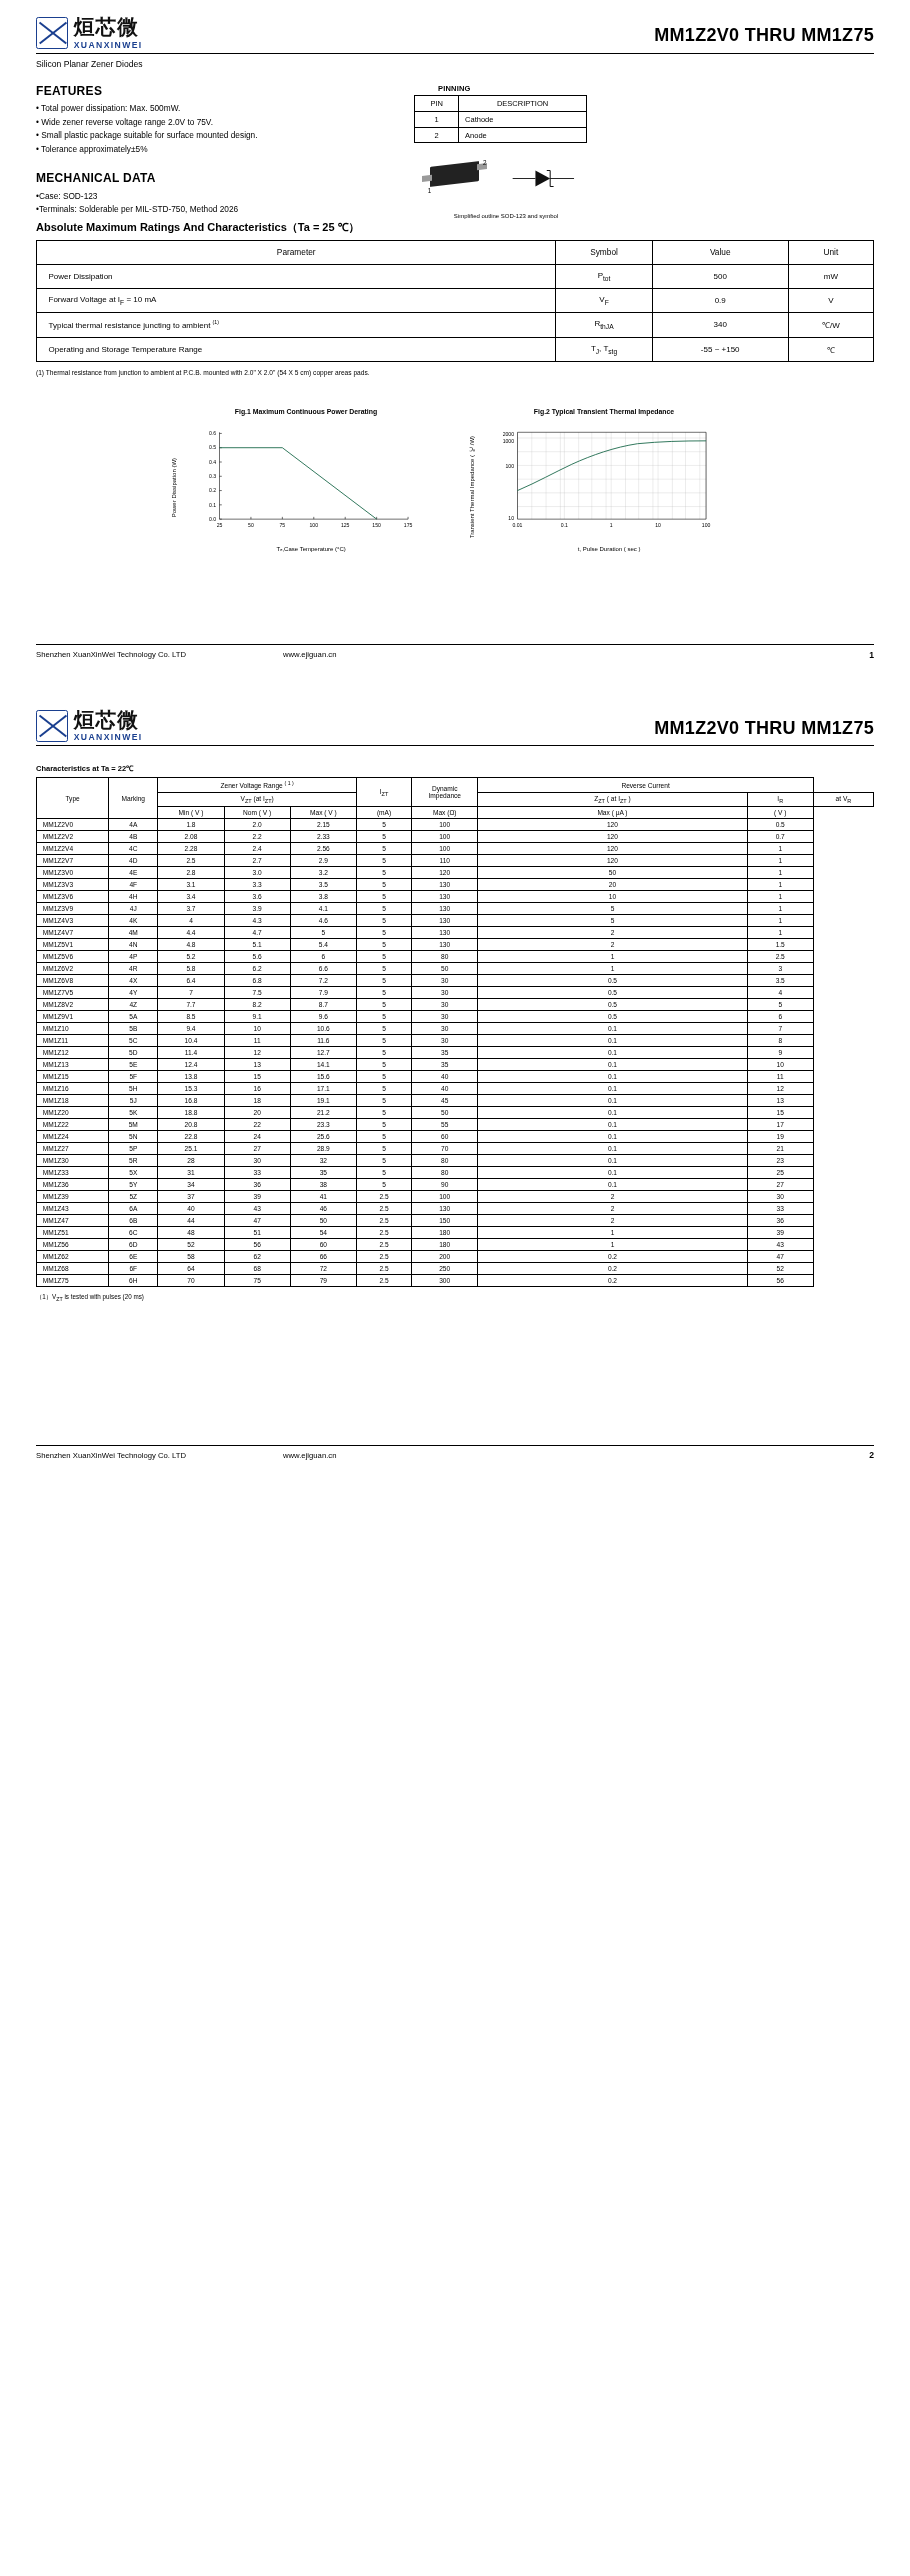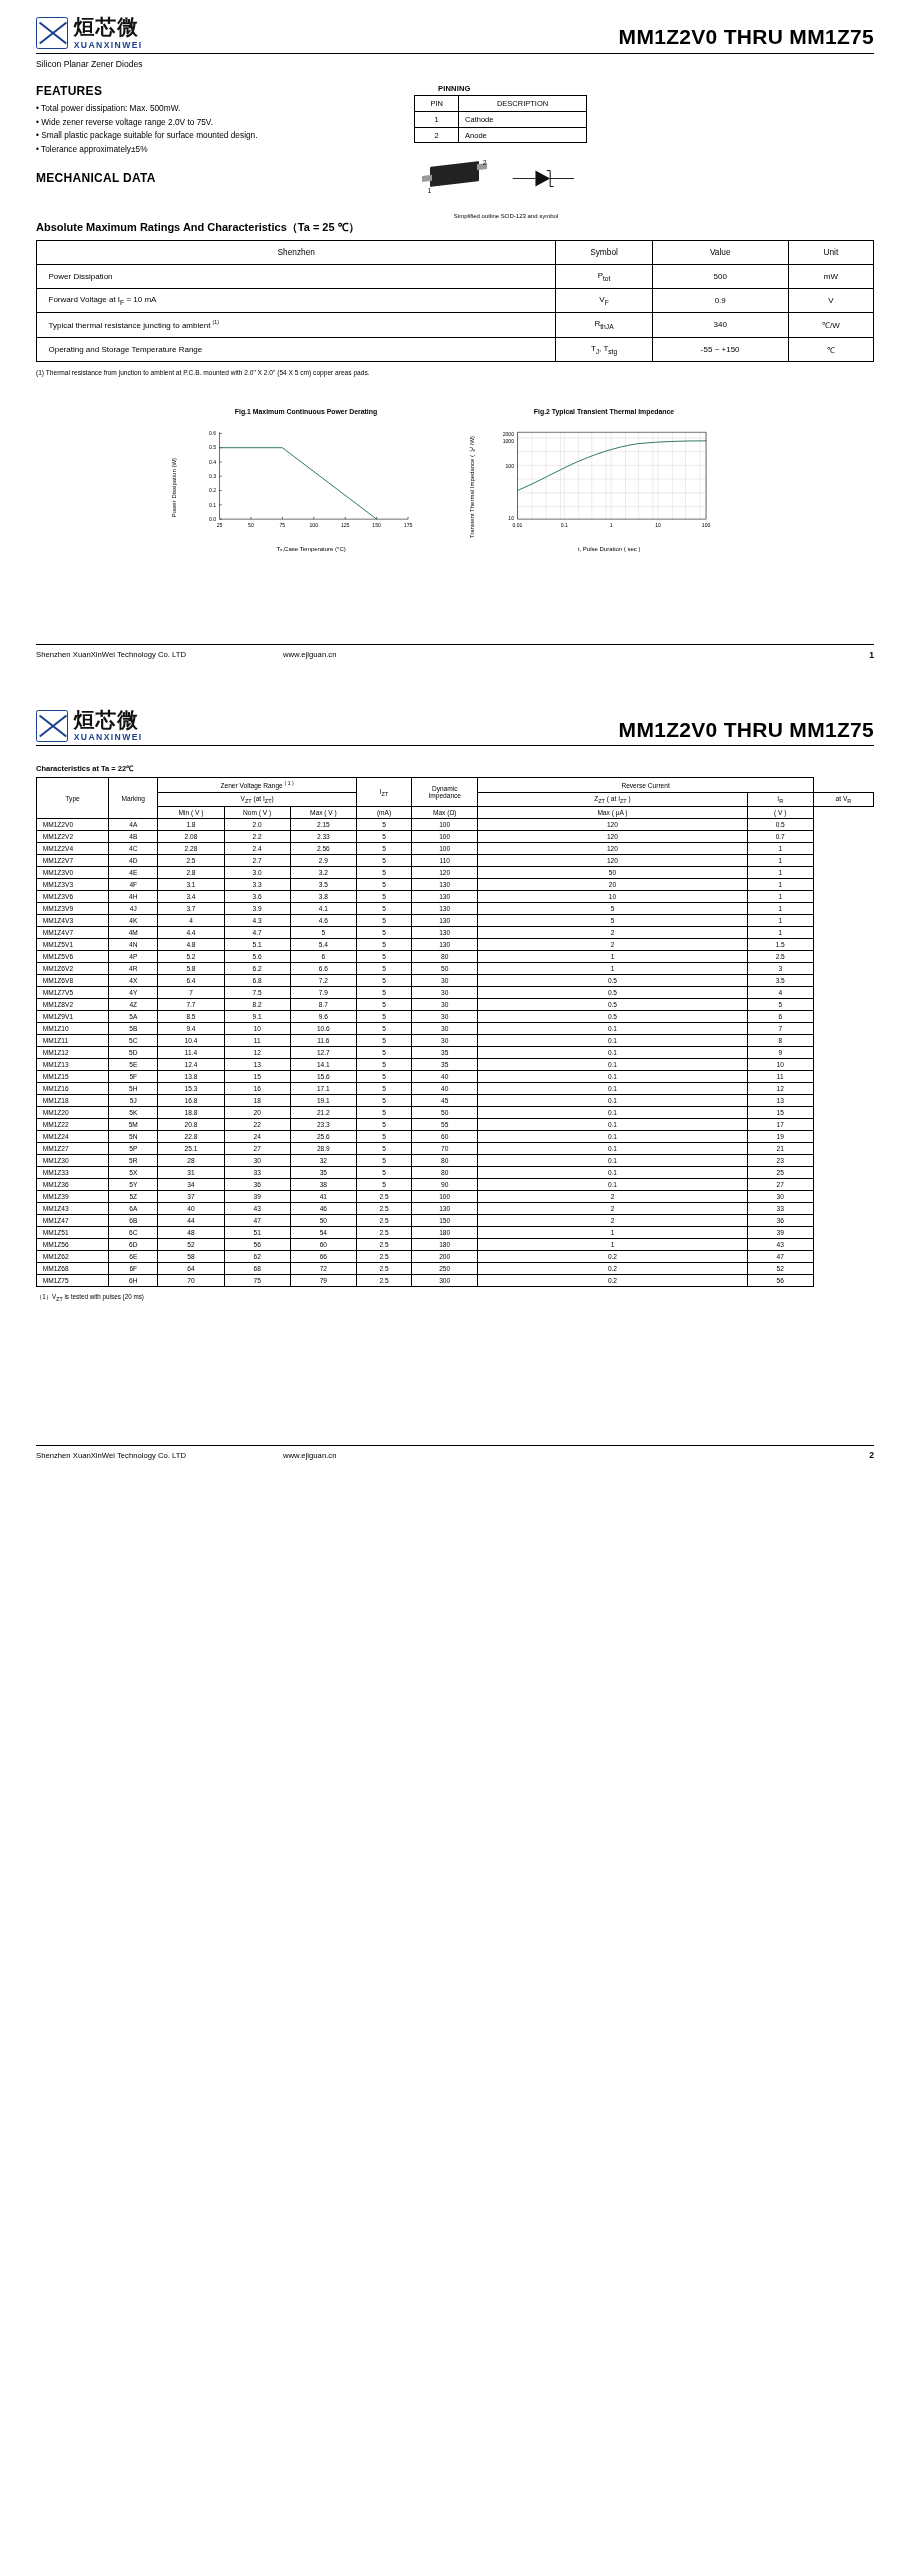--- a/index.html
+++ b/index.html
@@ -8,21 +8,21 @@
   .sheet{width:910px;box-sizing:border-box;padding:0 36px;position:relative;}
   
   .hdr{display:flex;align-items:flex-start;justify-content:space-between;padding-top:17px;}
   .logo{display:flex;align-items:center;gap:5.7px;}
   .logo-mark{width:32px;height:32px;border:1.7px solid #1a3f8f;border-radius:2.3px;position:relative;box-sizing:border-box;}
   .logo-mark:before,.logo-mark:after{content:"";position:absolute;left:-1.1px;top:13.8px;width:34px;height:1.7px;background:#1a3f8f;transform:rotate(38deg);}
   .logo-mark:after{transform:rotate(-38deg);}
   .logo-text{line-height:1;}
   .logo-cn{font-size:20.7px;font-weight:bold;letter-spacing:1.1px;color:#111;}
   .logo-en{font-size:8.6px;letter-spacing:1.4px;color:#1a3f8f;margin-top:2.9px;font-weight:bold;}
-  .part-title{font-size:21px;font-weight:bold;letter-spacing:0.3px;padding-top:8px;}
+  .part-title{font-size:18px;font-weight:bold;letter-spacing:0.3px;padding-top:8px;}
   .rule{border-bottom:0.9px solid #000;margin-top:3.4px;}
   .subtitle{font-size:8.6px;margin-top:5.2px;}
   
   .feat-wrap{display:flex;margin-top:15px;}
   .feat-left{width:356px;}
   .feat-left h3{font-size:12px;font-weight:bold;margin:0 0 4.6px 0;letter-spacing:0.3px;}
   .feat-left ul{margin:0;padding:0;list-style:none;}
   .feat-left li{font-size:8.3px;line-height:1.62;}
   .mech{margin-top:15px;}
   .feat-right{margin-left:22px;width:auto;}
@@ -94,20 +94,24 @@
       <div class="feat-left">
         <h3>FEATURES</h3>
         <ul>
           <li>• Total power dissipation: Max. 500mW.</li>
           <li>• Wide zener reverse voltage range 2.0V to 75V.</li>
           <li>• Small plastic package suitable for surface mounted design.</li>
           <li>• Tolerance approximately±5%</li>
         </ul>
         <div class="mech">
           <h3>MECHANICAL DATA</h3>
+          <ul>
+            <li>•Case: SOD-123</li>
+            <li>•Terminals: Solderable per MIL-STD-750, Method 2026</li>
+          </ul>
         </div>
       </div>
 
       <div class="feat-right">
         <div class="pinning-label">PINNING</div>
         <table class="pin">
           <tbody>
               <tr>
             <td class="h pin-no">PIN</td>
             <td class="h pin-desc">DESCRIPTION</td>
@@ -135,21 +139,21 @@
           </svg>
           <div class="pkg-cap">Simplified outline SOD-123 and symbol</div>
         </div>
       </div>
     </div>
 
     <div class="sec-title">Absolute Maximum Ratings And Characteristics（Ta = 25 ℃）</div>
     <table class="amr">
       <tbody>
           <tr>
-        <th>Shenzhen</th>
+        <th>Parameter</th>
         <th style="width:86px">Symbol</th>
         <th style="width:126px">Value</th>
         <th style="width:75px">Unit</th>
       </tr>
       <tr>
         <td class="par">Power Dissipation</td>
         <td class="c">P<sub>tot</sub></td>
         <td class="c">500</td>
         <td class="c">mW</td>
       </tr>

